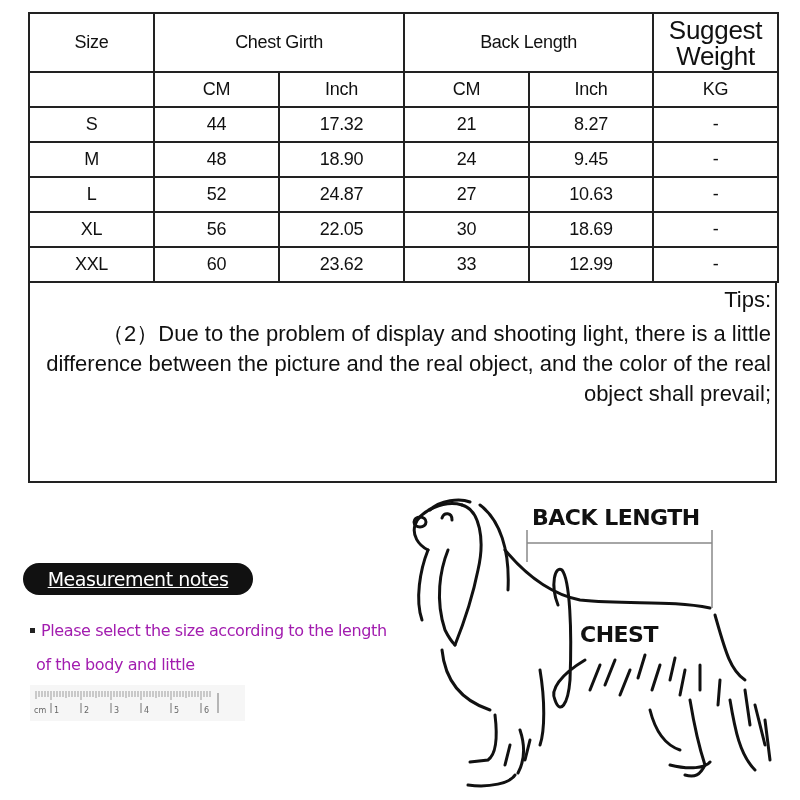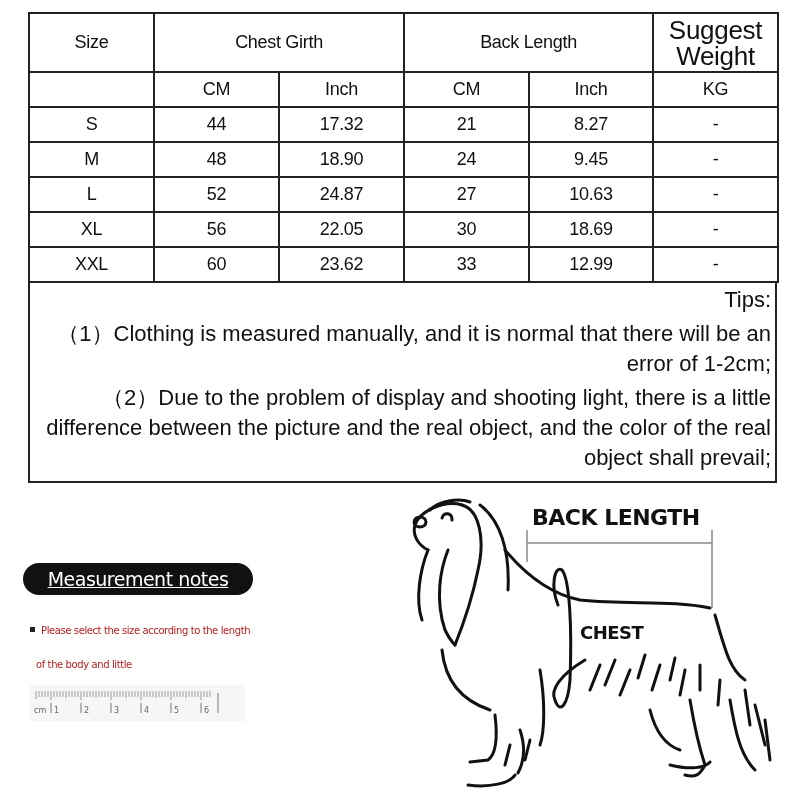--- a/index.html
+++ b/index.html
@@ -8,27 +8,27 @@
   .size-table td { border:2px solid #222; text-align:center; font-size:18px; padding:0; letter-spacing:-0.3px; }
   .size-table tr.h1 td { height:57px; }
   .size-table tr.h2 td { height:33px; }
   .size-table tr.row td { height:33px; }
   .size-table td.weight-head { font-size:26px; line-height:26px;margin-top:24px; }
   .tips { position:absolute; left:28px; top:283px; width:745px; height:198px; border:2px solid #222; border-top:none; font-size:22px; line-height:30px;text-align:right; }
   .tips p { margin:0; padding:0 4px; }
   .tips .t-label { margin-top:2px; }
   .tips .tip { margin-top:4px; }
   .notes-pill { position:absolute; left:23px; top:563px; width:230px; height:32px; background:#111; color:#fff; border-radius:16px; font-size:19px; line-height:32px; text-align:center; font-family:"DejaVu Sans", sans-serif; letter-spacing:-0.5px;text-decoration:underline; }
-  .notes-text { position:absolute; left:26px; top:614px; width:390px; font-size:10px; line-height:34px; color:#b91c1c; font-family:"DejaVu Sans", sans-serif; letter-spacing:-0.4px; }
+  .notes-text { position:absolute; left:26px; top:614px; width:390px; font-size:16px; line-height:34px; color:#a21caf; font-family:"DejaVu Sans", sans-serif; letter-spacing:-0.4px; }
   .notes-text .bullet { display:inline-block; width:5px; height:5px; background:#222; margin:0 6px 3px 4px; vertical-align:middle; }
   .notes-text .l2 { padding-left:10px; }
   .ruler { position:absolute; left:30px; top:685px; width:215px; height:36px; background:#f6f6f6; }
   .diagram { position:absolute; left:400px; top:490px; width:400px; height:310px; }
   .lbl-back { position:absolute; left:532px; top:505px; font-weight:bold; font-size:22px; letter-spacing:-0.5px; font-family:"DejaVu Sans", sans-serif; }
-  .lbl-chest { position:absolute; left:580px; top:622px; font-weight:bold; font-size:18px; letter-spacing:-0.5px; font-family:"DejaVu Sans", sans-serif; }
+  .lbl-chest { position:absolute; left:580px; top:622px; font-weight:bold; font-size:22px; letter-spacing:-0.5px; font-family:"DejaVu Sans", sans-serif; }
 </style>
 </head>
 <body>
 
 <table class="size-table">
   <colgroup>
     <col style="width:125px">
       <col style="width:125px">
       <col style="width:125px">
       <col style="width:125px">
@@ -91,21 +91,20 @@
     <td>23.62</td>
     <td>33</td>
     <td>12.99</td>
     <td>-</td>
   </tr>
 </tbody>
   </table>
 
 <div class="tips">
   <p class="t-label">Tips:</p>
-  <p class="tip">&nbsp;（1）Clothing is measured manually, and it is normal that there will be an error of 1-2cm;</p>
   <p class="tip">&nbsp;（2）Due to the problem of display and shooting light, there is a little difference between the picture and the real object, and the color of the real object shall prevail;</p>
 </div>
 
 <div class="notes-pill">Measurement notes</div>
 
 <div class="notes-text">
   <div><span class="bullet"></span><span>Please select the size according to the length</span></div>
   <div class="l2">of the body and little</div>
 </div>
 

